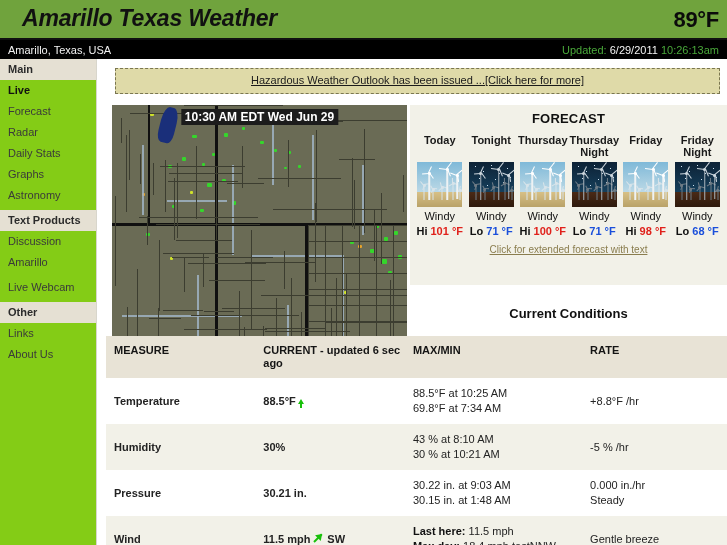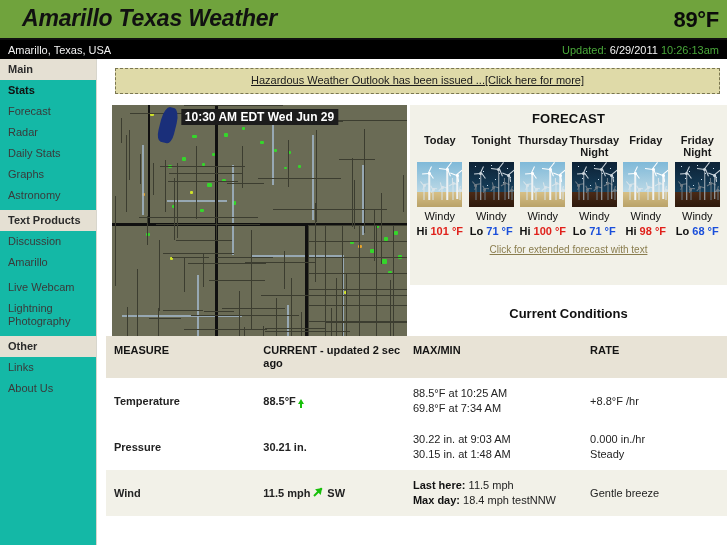--- a/index.html
+++ b/index.html
@@ -73,21 +73,21 @@
   }
   .upd-label { color: #49a83a; }
   .upd-date  { color: #f4f4f4; }
   .upd-time  { color: #49a83a; }
 
   
   .sidebar {
     position: absolute;
     left: 0; top: 59px;
     width: 97px; height: 486px;
-    background: #14b8a6;
+    background: #84cc16;
     border-right: 1px solid #d8d6cc;
     box-sizing: border-box;
   }
   .side-head {
     background: #e5e0d3;
     color: #2b2b2b;
     font-size: 11px;
     font-weight: bold;
     padding: 4px 0 4px 8px;
     line-height: 13px;
@@ -355,33 +355,32 @@
     <div class="subbar-location">Amarillo, Texas, USA</div>
     <div class="subbar-updated">
       <span class="upd-label">Updated:</span>
       <span class="upd-date">6/29/2011</span>
       <span class="upd-time">10:26:13am</span>
     </div>
   </div>
 
   <div class="sidebar" id="sidebar">
       <div class="side-head">Main</div>
-      <a class="side-link active">Stats</a>
+      <a class="side-link active">Live</a>
       <a class="side-link">Forecast</a>
       <a class="side-link">Radar</a>
       <a class="side-link">Daily Stats</a>
       <a class="side-link">Graphs</a>
       <a class="side-link">Astronomy</a>
       <div class="side-gap"></div>
       <div class="side-head">Text Products</div>
       <a class="side-link">Discussion</a>
       <a class="side-link">Amarillo</a>
       <div class="side-gap"></div>
       <a class="side-link">Live Webcam</a>
-      <a class="side-link">Lightning Photography</a>
       <div class="side-gap"></div>
       <div class="side-head">Other</div>
       <a class="side-link">Links</a>
       <a class="side-link">About Us</a>
       <div class="side-gap"></div>
     </div>
 
   <div class="content">
 
     <div class="alert">
@@ -969,35 +968,46 @@
         <a>Click for extended forecast with text</a>
       </div>
     </div>
 
     <div class="cc-title">Current Conditions</div>
 
     <table class="cc-table">
       <thead>
         <tr>
           <th class="col-measure">MEASURE</th>
-          <th class="col-current">CURRENT - updated 2 sec ago</th>
+          <th class="col-current">CURRENT - updated 6 sec ago</th>
           <th class="col-maxmin">MAX/MIN</th>
           <th class="col-rate">RATE</th>
         </tr>
       </thead>
       <tbody id="cc-body">
           <tr>
             <td class="cc-measure col-measure">Temperature</td>
             <td class="cc-current col-current"><span>88.5°F</span><span class="arr-up"></span></td>
             <td class="cc-sub col-maxmin">
               <div>88.5°F at 10:25 AM</div>
               <div>69.8°F at 7:34 AM</div>
             </td>
             <td class="cc-sub col-rate">
               <div>+8.8°F /hr</div>
+            </td>
+          </tr>
+          <tr class="alt">
+            <td class="cc-measure col-measure">Humidity</td>
+            <td class="cc-current col-current"><span>30%</span></td>
+            <td class="cc-sub col-maxmin">
+              <div>43 % at 8:10 AM</div>
+              <div>30 % at 10:21 AM</div>
+            </td>
+            <td class="cc-sub col-rate">
+              <div>-5 % /hr</div>
             </td>
           </tr>
           <tr>
             <td class="cc-measure col-measure">Pressure</td>
             <td class="cc-current col-current"><span>30.21 in.</span></td>
             <td class="cc-sub col-maxmin">
               <div>30.22 in. at 9:03 AM</div>
               <div>30.15 in. at 1:48 AM</div>
             </td>
             <td class="cc-sub col-rate">

